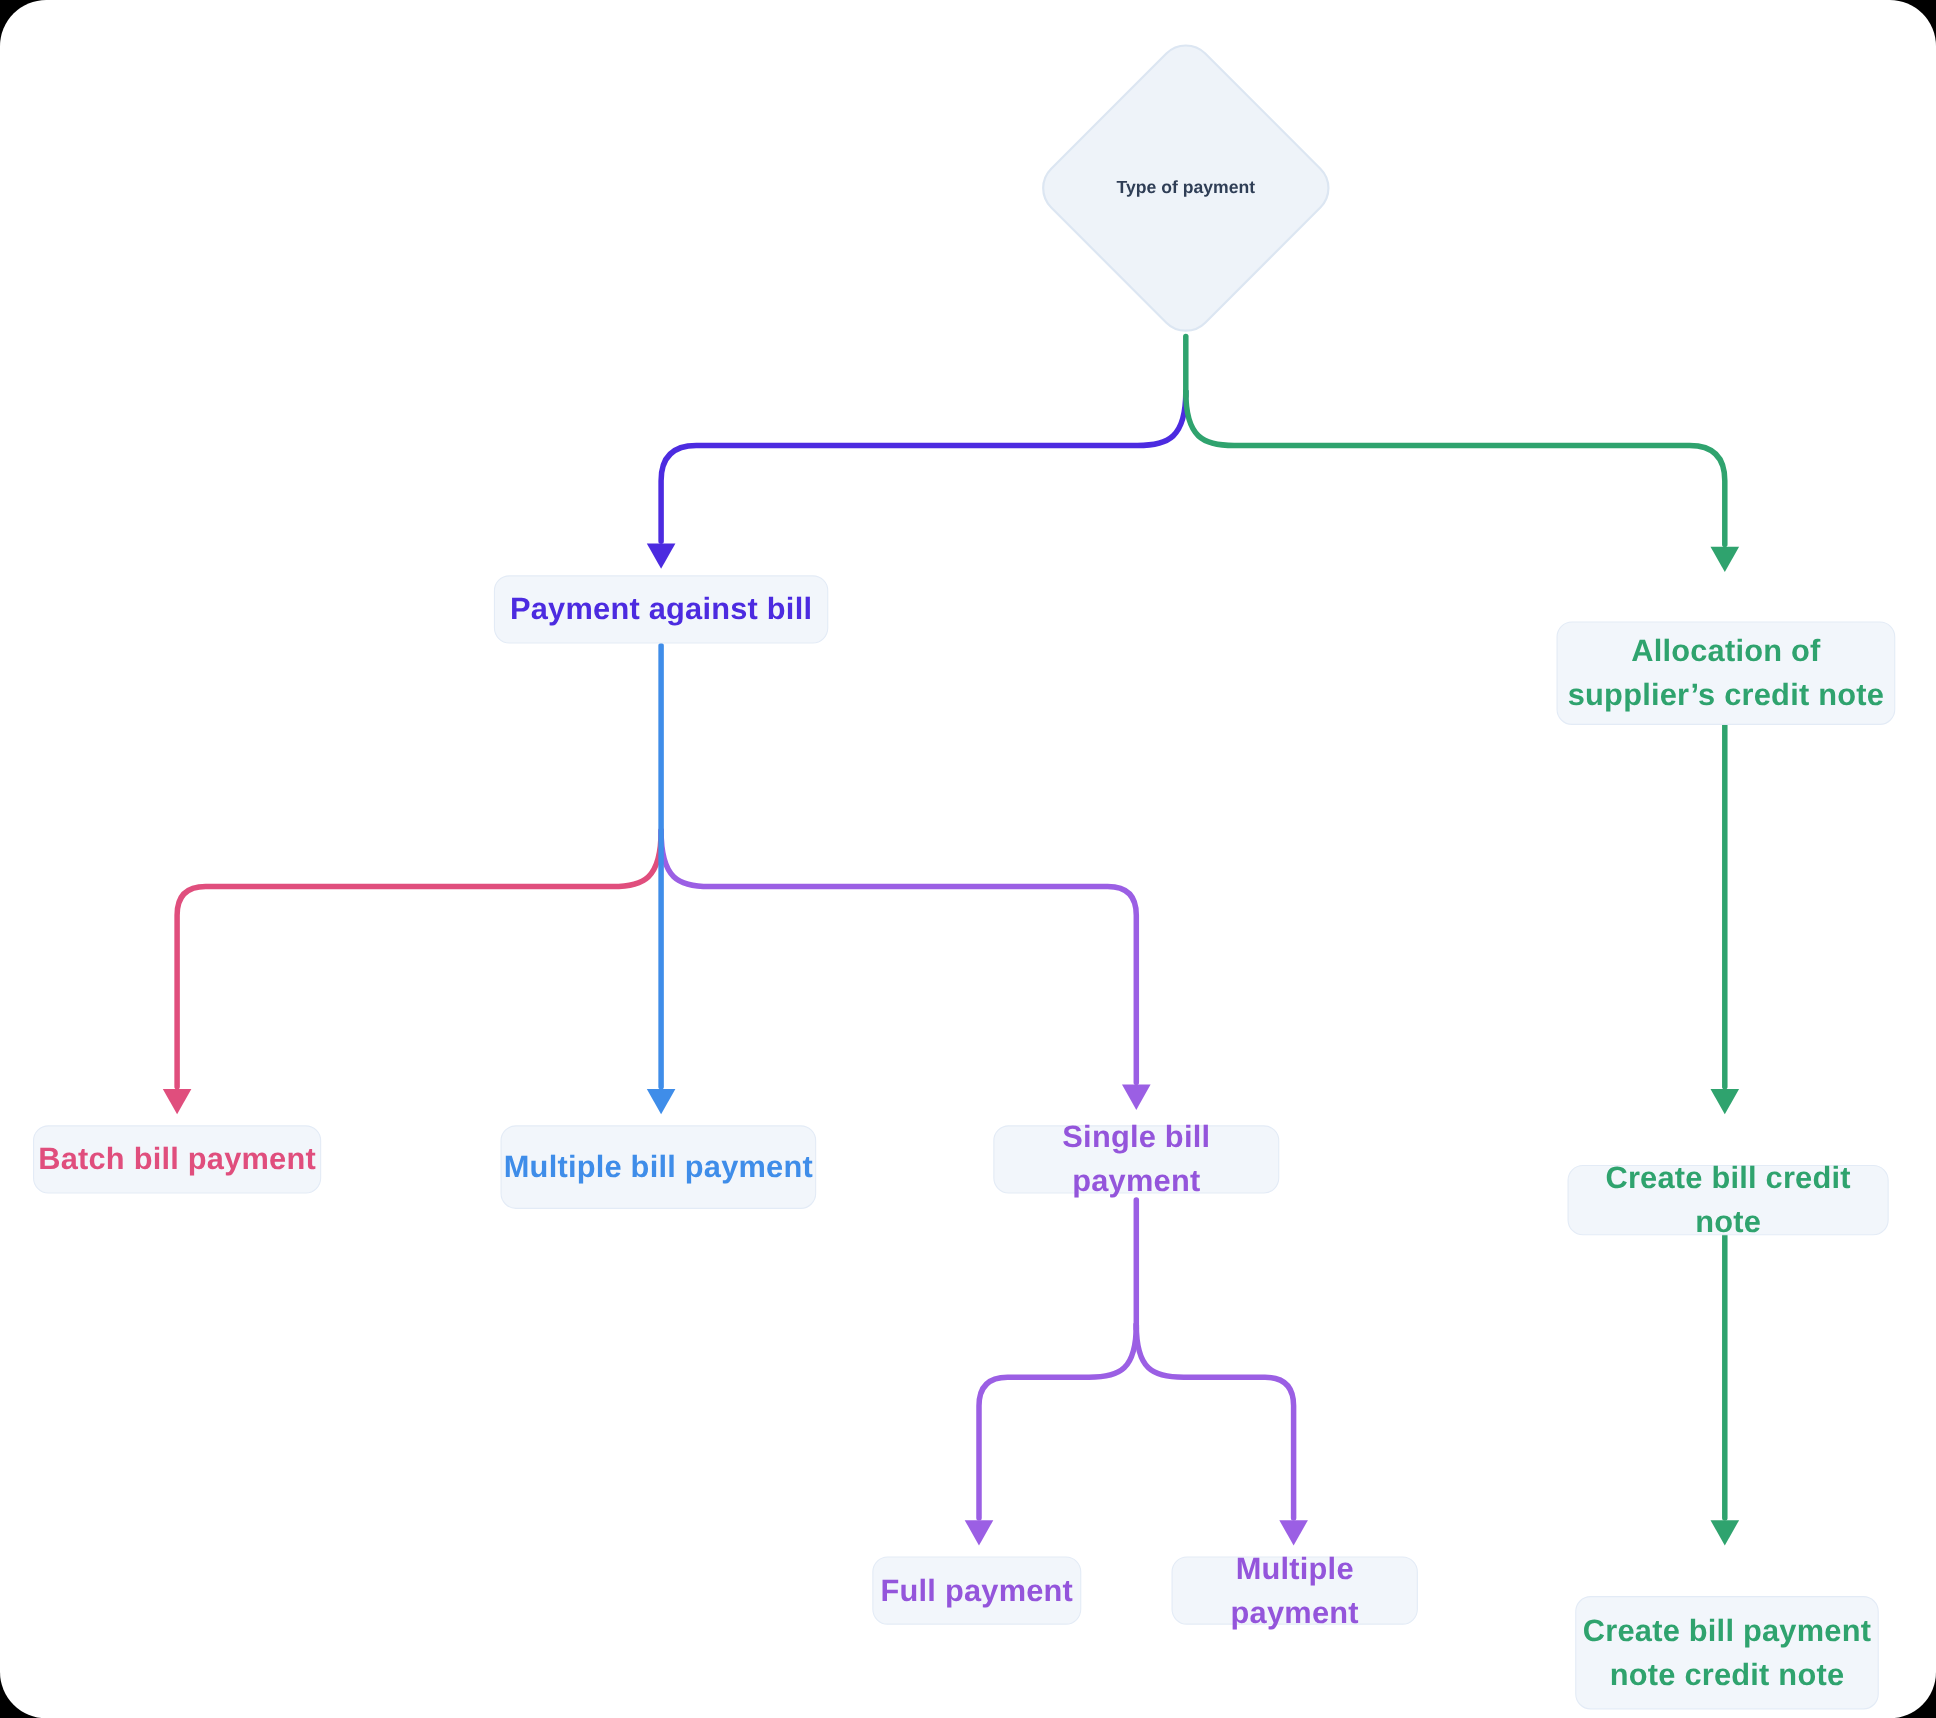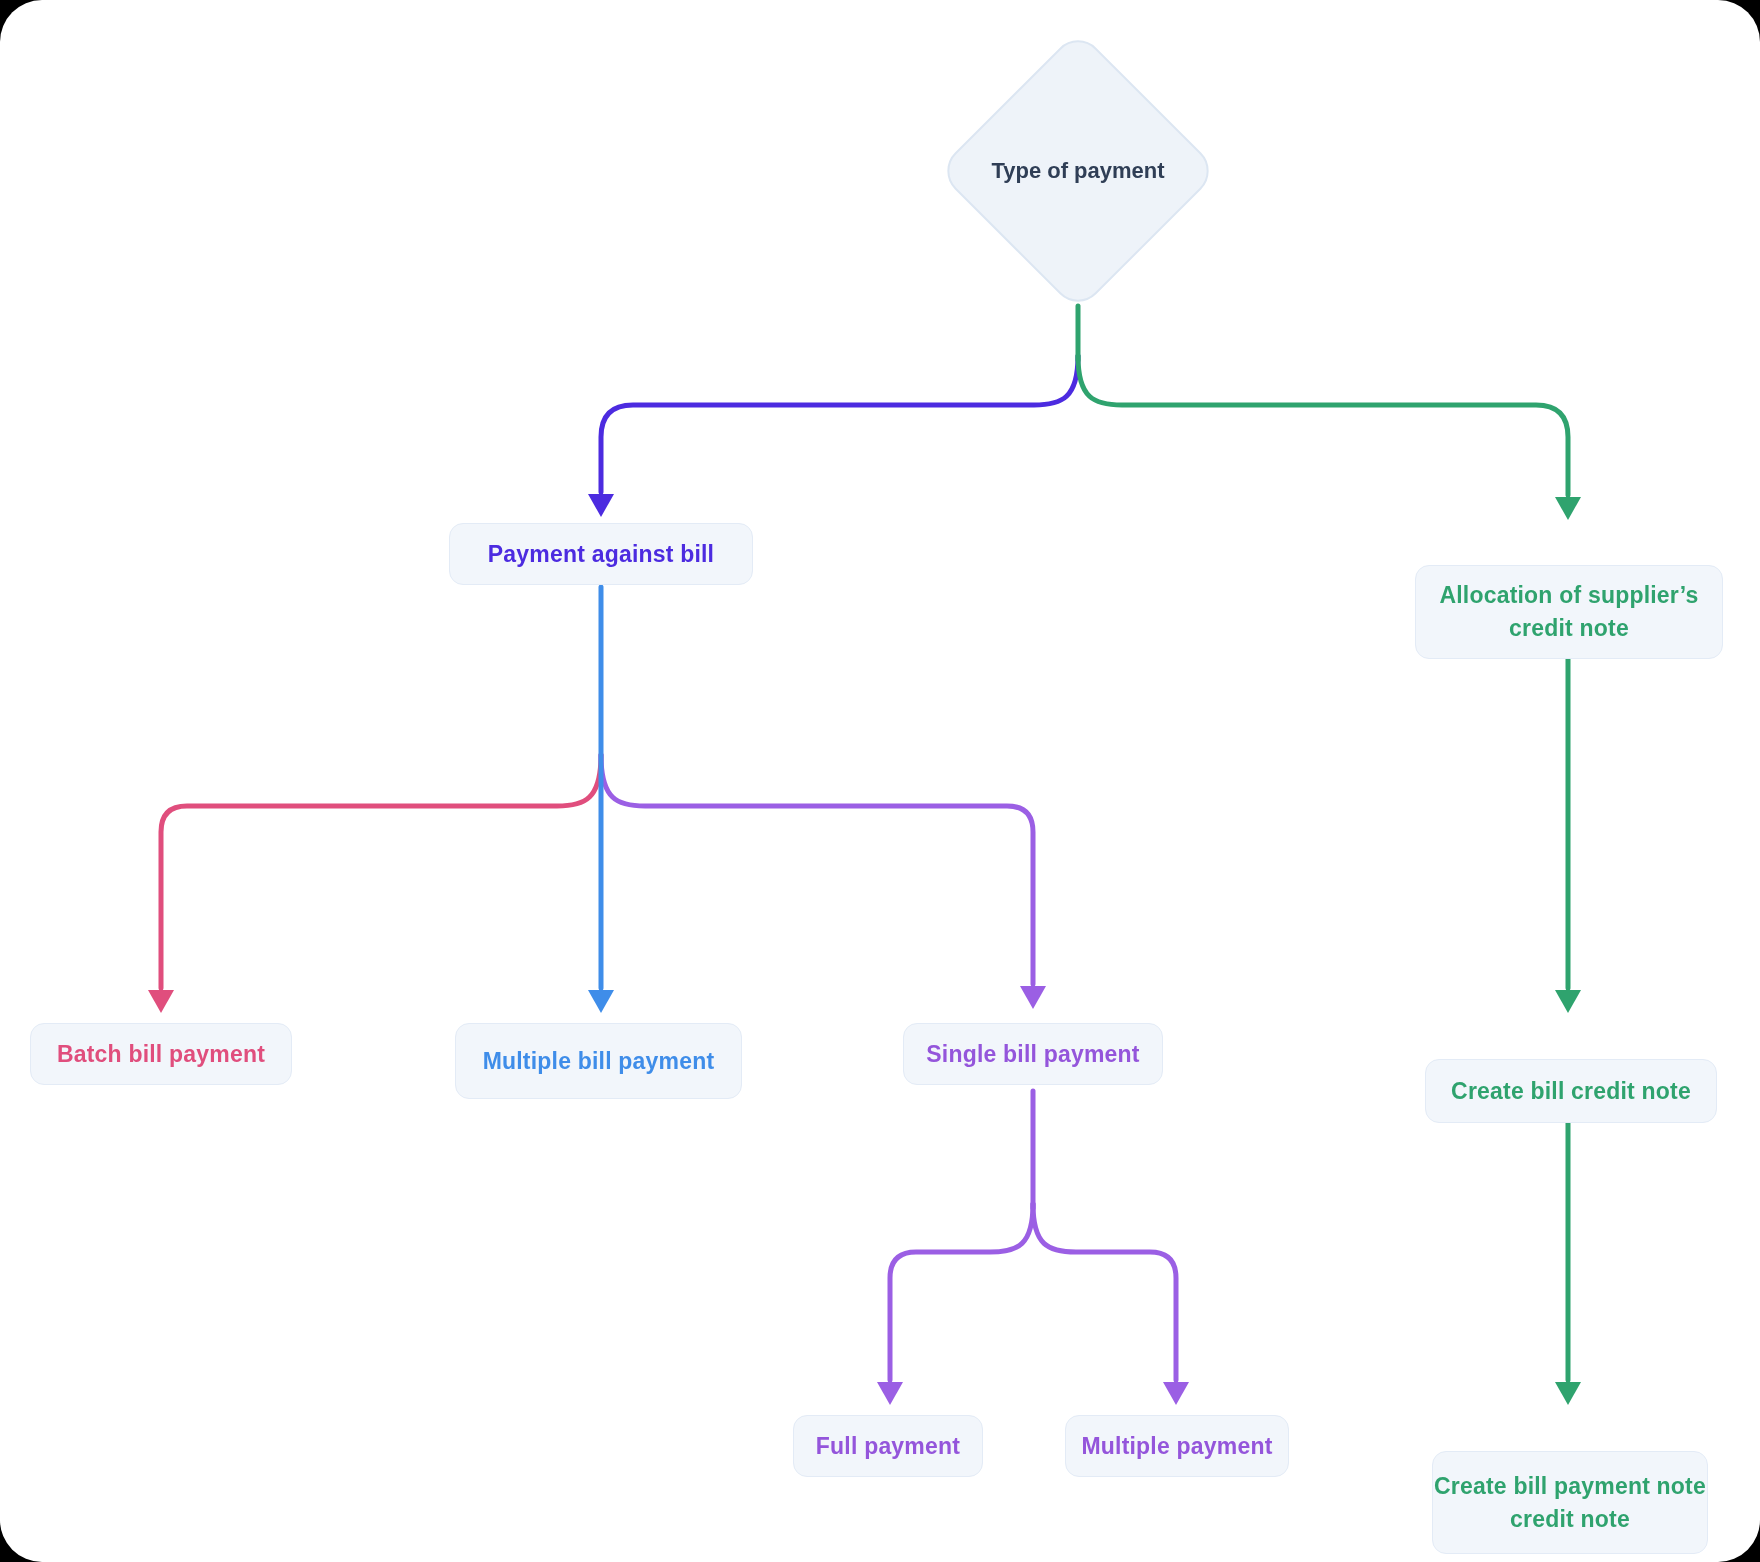--- a/index.html
+++ b/index.html
@@ -14,42 +14,42 @@
   .edges{position:absolute;left:0;top:0;width:1760px;height:1562px;}
   .edges path{fill:none;stroke-width:5;stroke-linecap:round;}
   .node{
     position:absolute;
     display:flex;align-items:center;justify-content:center;
     text-align:center;
     background:#f2f6fb;
     border:1.5px solid #e3ebf6;
     border-radius:14px;
     font-weight:700;
-    font-size:23px;
+    font-size:28px;
     line-height:1.42;
     letter-spacing:.2px;
     box-sizing:border-box;
     padding:8px 0;
   }
   .diamond-shape{
     position:absolute;
     left:978px;top:71px;
     width:200px;height:200px;
     background:#eef3f9;
     border:2px solid #dce6f2;
     border-radius:26px;
     transform:rotate(45deg);
     box-sizing:border-box;
   }
   .diamond-label{
     position:absolute;
     left:938px;top:140px;
     width:280px;height:62px;
     display:flex;align-items:center;justify-content:center;
-    font-weight:700;font-size:22px;color:#2f3e56;
+    font-weight:700;font-size:16px;color:#2f3e56;
     background:transparent;border:none;
   }
   .c-indigo{color:#4c2be0;}
   .c-green{color:#2fa36e;margin-top:36px;}
   .c-pink{color:#e04e7d;}
   .c-blue{color:#3f8de9;}
   .c-purple{color:#9455db;}
 </style>
 </head>
 <body>

